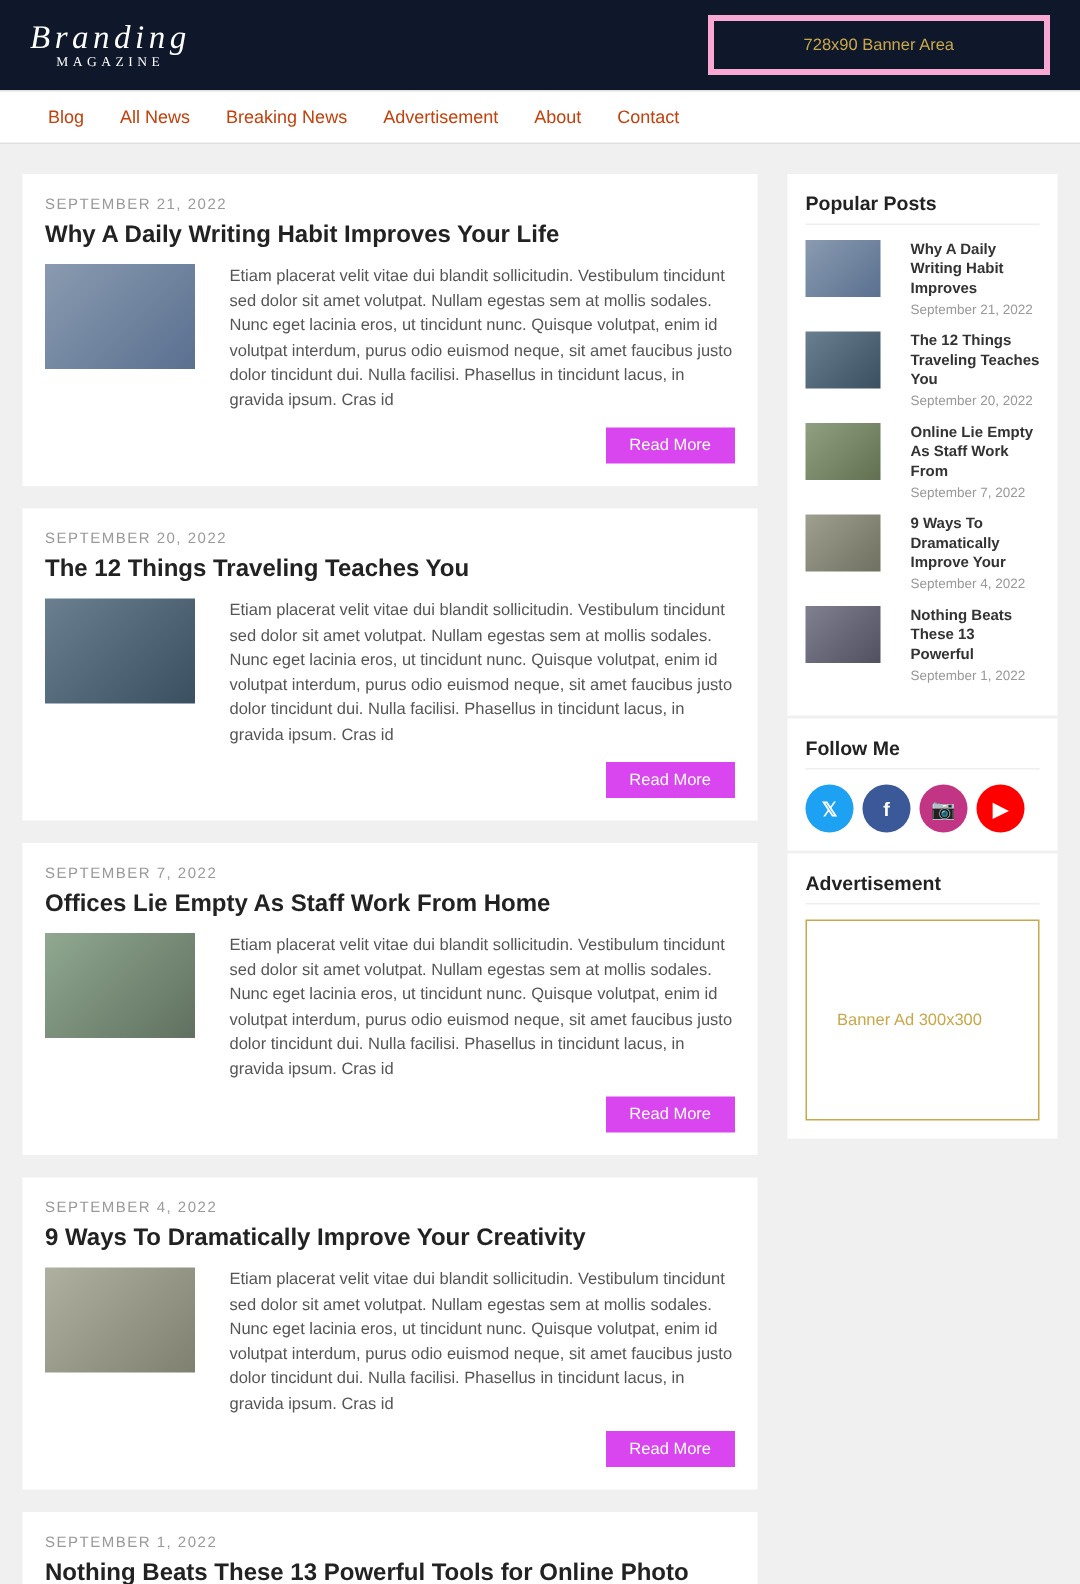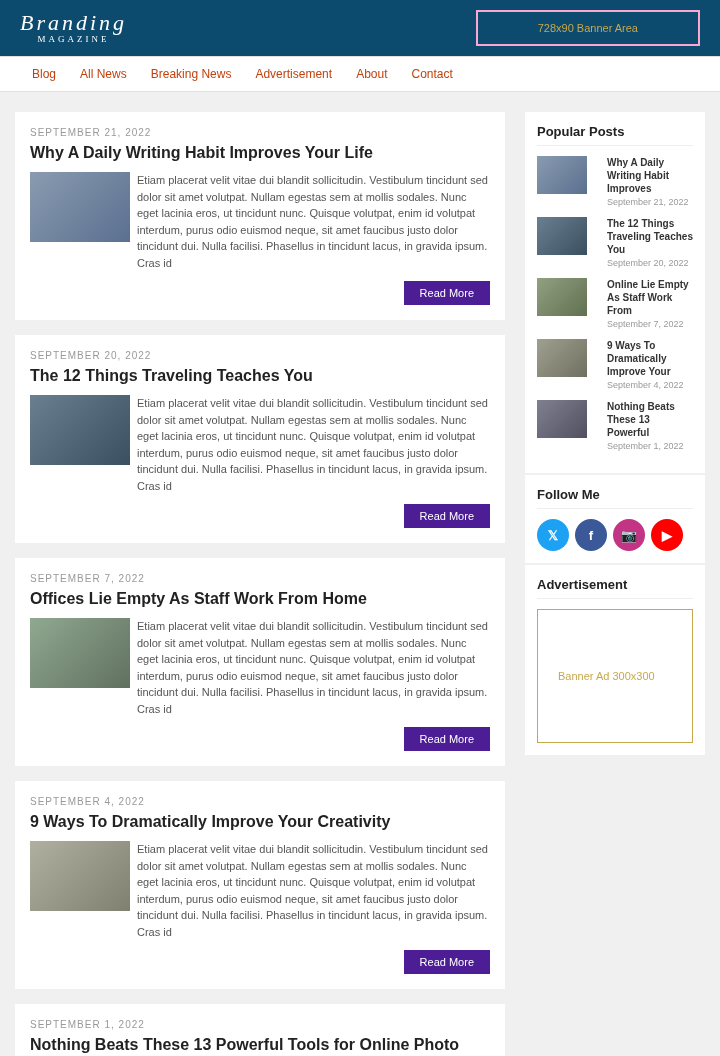--- a/index.html
+++ b/index.html
@@ -1,42 +1,42 @@
 <!DOCTYPE html>
 <html><head>
   <meta charset="utf-8">
   <style>
     * { box-sizing: border-box; margin: 0; padding: 0; }
     body { font-family: Arial, sans-serif; background: #f0f0f0; color: #333; font-size: 13px; }
 
     
-    .header { background: #0c4a6e; display: flex; align-items: center; justify-content: space-between; padding: 10px 20px; }
+    .header { background: #0f172a; display: flex; align-items: center; justify-content: space-between; padding: 10px 20px; }
     .logo { color: #fff; font-family: Georgia, serif; font-style: italic; font-size: 22px; line-height: 1.1; }
     .logo span { display: block; font-size: 9px; letter-spacing: 3px; font-style: normal; text-align: center; }
-    .banner-728 { border: 2px solid #f9a8d4; color: #c8a84b; font-size: 11px; padding: 10px 60px; text-align: center; }
+    .banner-728 { border: 4px solid #f9a8d4; color: #c8a84b; font-size: 11px; padding: 10px 60px; text-align: center; }
 
     
     nav { background: #fff; border-top: 1px solid #e0e0e0; border-bottom: 1px solid #e0e0e0; }
     nav ul { display: flex; list-style: none; padding: 0 20px; }
     nav ul li a { display: block; padding: 10px 12px; font-size: 12px; color: #c2410c; text-decoration: none; }
 
     
     .container { max-width: 720px; margin: 0 auto; display: flex; gap: 20px; padding: 20px 15px; }
     .main { flex: 1; min-width: 0; }
     .sidebar { width: 180px; flex-shrink: 0; }
 
     
     .article-card { background: #fff; margin-bottom: 15px; padding: 15px; }
     .article-date { font-size: 10px; color: #999; text-transform: uppercase; letter-spacing: 1px; margin-bottom: 6px; }
     .article-title { font-size: 16px; color: #222; font-weight: bold; margin-bottom: 10px; }
-    .article-body { display: flex; gap: 7px; }
+    .article-body { display: flex; gap: 23px; }
     .article-img { width: 100px; height: 70px; background: #ccc; flex-shrink: 0; overflow: hidden; }
     .article-text { font-size: 11px; color: #555; line-height: 1.5; flex: 1; }
     .read-more-wrap { text-align: right; margin-top: 10px; }
-    .read-more-btn { background: #4c1d95; color: #fff; border: none; padding: 6px 16px; font-size: 11px; cursor: pointer; }
+    .read-more-btn { background: #d946ef; color: #fff; border: none; padding: 6px 16px; font-size: 11px; cursor: pointer; }
 
     
     .sidebar-section { background: #fff; padding: 12px; margin-bottom: 2px; }
     .sidebar-title { font-size: 13px; font-weight: bold; color: #222; margin-bottom: 10px; border-bottom: 1px solid #eee; padding-bottom: 6px; }
     .popular-item { display: flex; gap: 20px; margin-bottom: 10px; align-items: flex-start; }
     .popular-img { width: 50px; height: 38px; background: #bbb; flex-shrink: 0; }
     .popular-text .ptitle { font-size: 10px; color: #333; font-weight: bold; line-height: 1.3; }
     .popular-text .pdate { font-size: 9px; color: #999; margin-top: 2px; }
 
     

